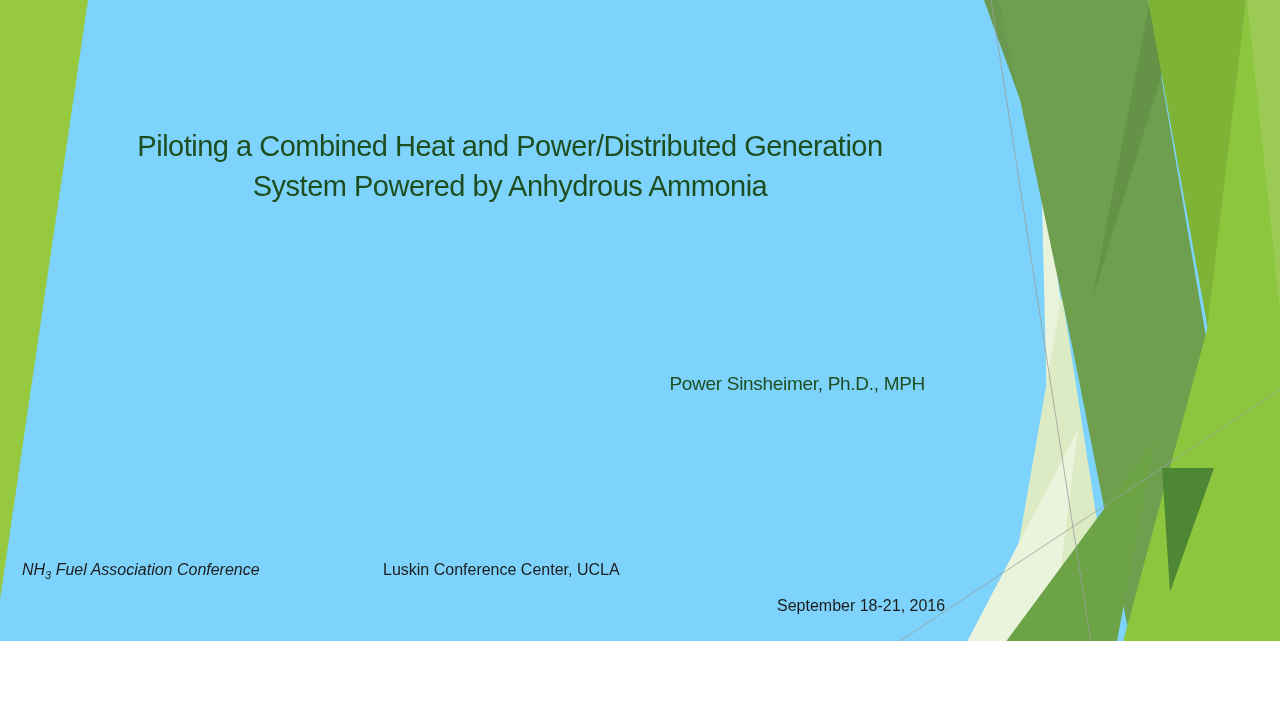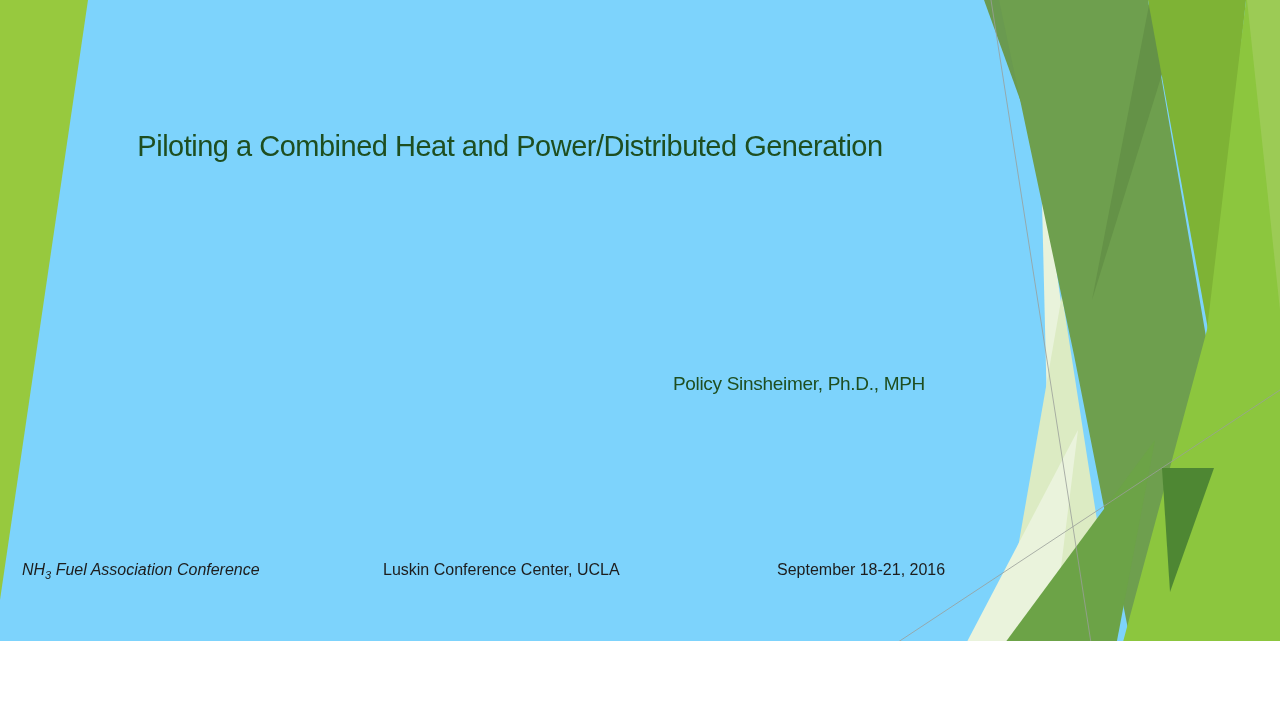--- a/index.html
+++ b/index.html
@@ -46,21 +46,21 @@
     left: 0; top: 559px;
     width: 1280px;
     height: 24px;
     color: #1D1D1D;
     font-size: 16px;
     line-height: 22px;
   }
   .footer span.slot { position: absolute; white-space: nowrap; }
   .f-left   { left: 22px; font-style: italic; }
   .f-center { left: 383px; text-align: center; }
-  .f-right  { left: 777px; }
+  .f-right  { left: 777px; margin-top: 36px; }
   .f-left sub { font-size: 11px; line-height: 0; }
 </style>
 </head>
 <body>
 
 <div class="slide">
 
   <svg class="deco" viewBox="0 0 1280 720" aria-hidden="true">
 
     <polygon points="0,0 88,0 0,600" fill="#97C93E"></polygon>
@@ -79,24 +79,25 @@
 
     <polygon points="1155,440 948,720 1102,720" fill="#6CA347"></polygon>
     <polygon points="1162,468 1214,468 1170,592" fill="#4E8733"></polygon>
 
     <line x1="991" y1="0" x2="1103" y2="720" stroke-width="1" opacity="0.8" stroke="#9A9F9A"></line>
     <line x1="1280" y1="390" x2="780" y2="720" stroke-width="1" opacity="0.8" stroke="#9A9F9A"></line>
   </svg>
 
   <h1 class="title">
     <div>Piloting a Combined Heat and Power/Distributed Generation</div>
+    <div>System Powered by Anhydrous Ammonia</div>
   </h1>
 
   <div class="author">
-    <div>Policy Sinsheimer, Ph.D., MPH</div>
+    <div>Power Sinsheimer, Ph.D., MPH</div>
   </div>
 
   <div class="footer">
     <span class="slot f-left"><span>NH</span><sub>3</sub><span> Fuel Association Conference</span></span>
     <span class="slot f-center">Luskin Conference Center, UCLA</span>
     <span class="slot f-right">September 18-21, 2016</span>
   </div>
 
 </div>
 

